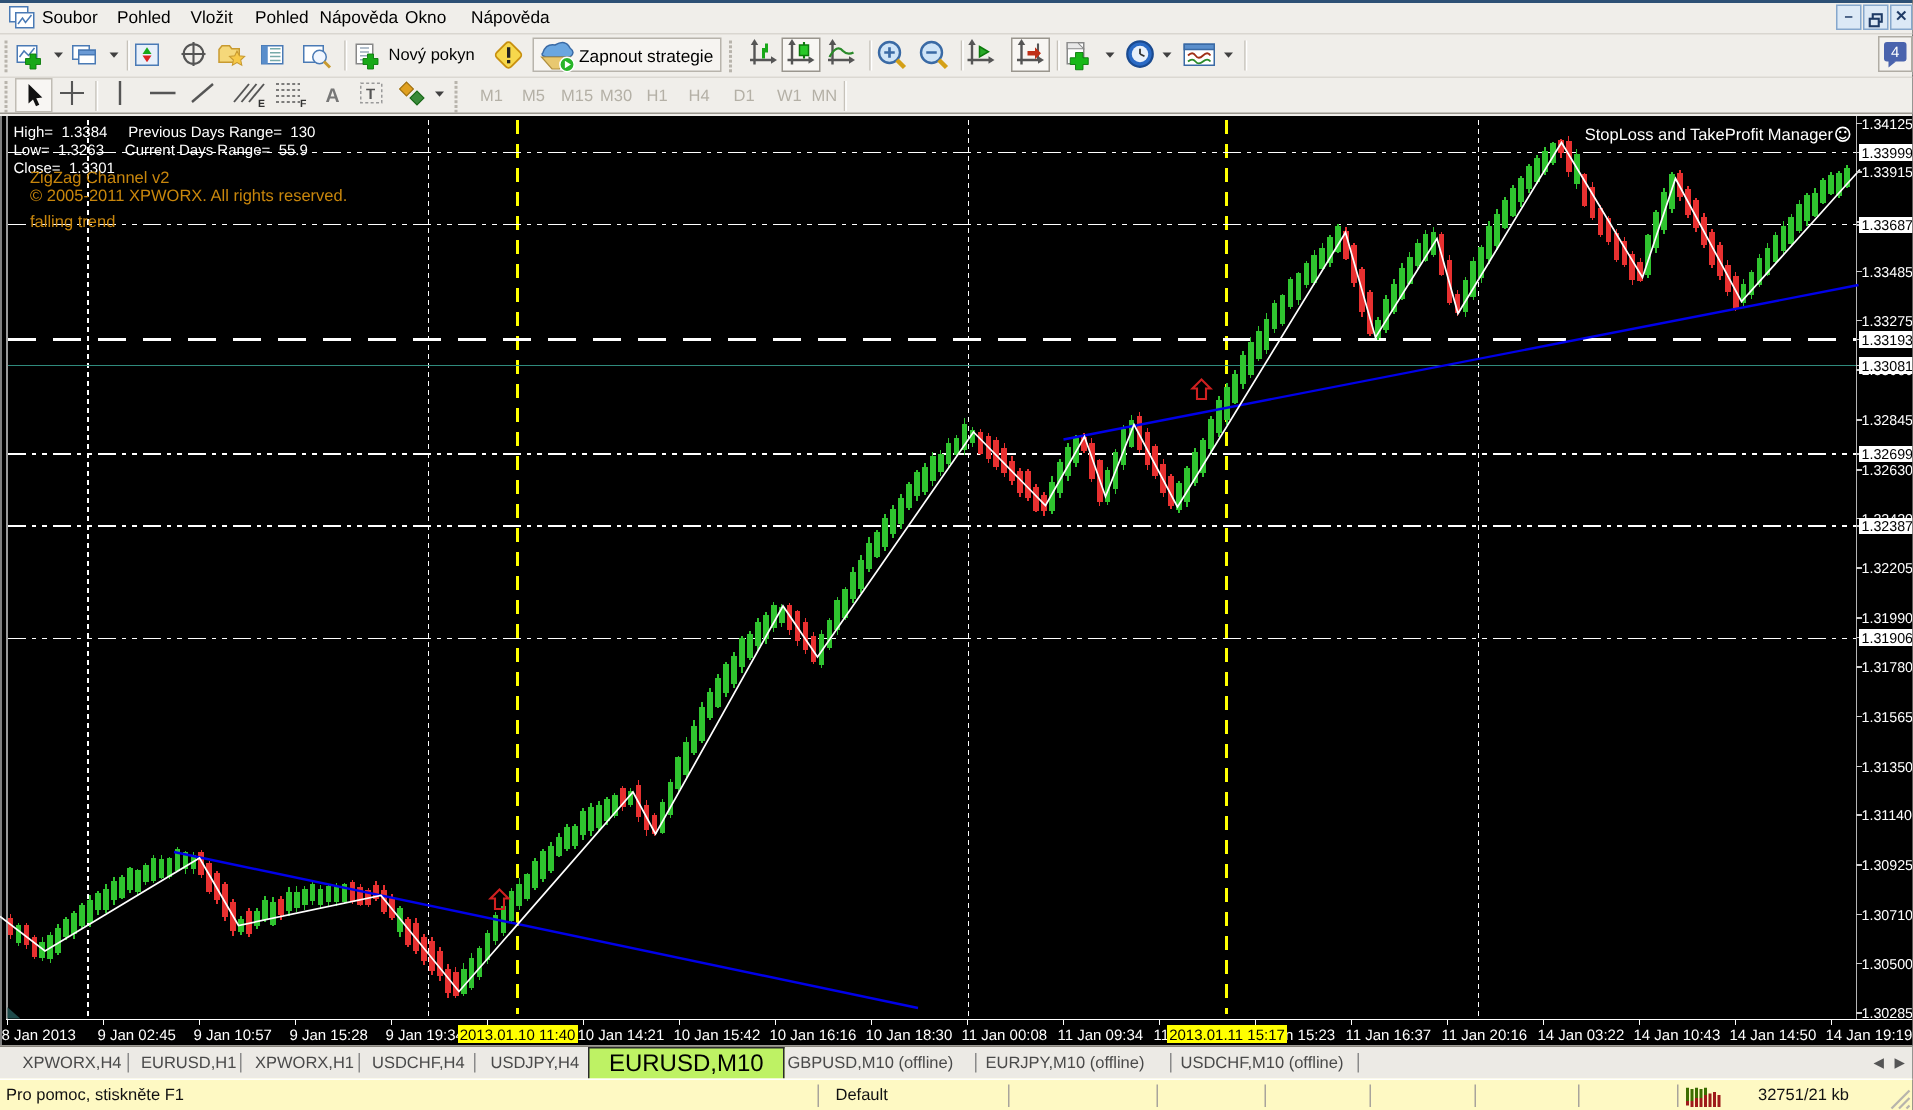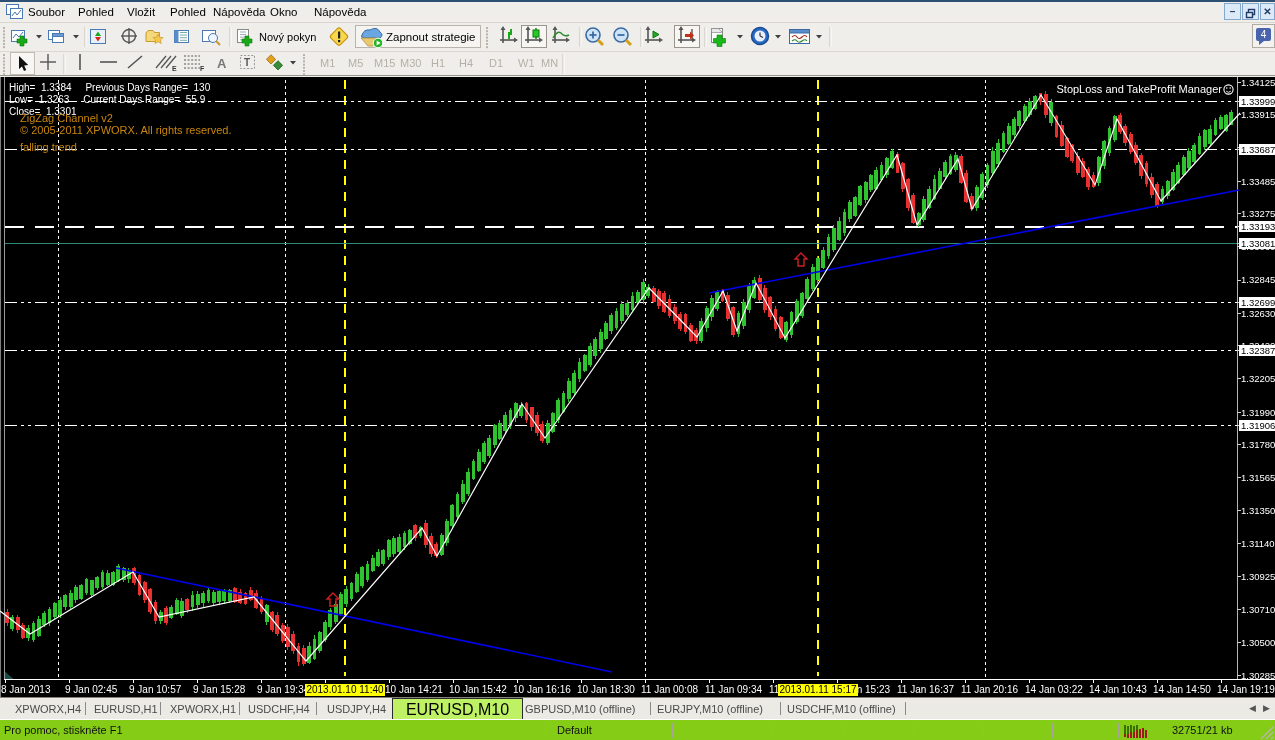--- a/index.html
+++ b/index.html
@@ -12,21 +12,21 @@
 .wbtn { position:absolute; top:3px; width:17px; height:17px; background:#dce9f6;
         border:1px solid #86a7cc; color:#1f3b66; font-size:10px; text-align:center;
         line-height:15px; font-weight:bold; }
 .tabs { position:absolute; left:0; top:697px; width:1275px; height:22px; background:#eceae5;
         border-top:1px solid #86827a; font-size:11px; color:#4a4a4a; }
 .tabs span { position:absolute; top:5px; }
 .tabsep { position:absolute; top:4px; width:1px; height:13px; background:#8a8a8a; }
 .activetab { position:absolute; left:392px; top:0px; width:131px; height:22px; background:#bef264;
              border:1px solid #2a2a2a; border-bottom:none; color:#000; text-align:center;
              line-height:21px; font-size:16px; }
-.status { position:absolute; left:0; top:719px; width:1275px; height:21px; background:#84cc16;
+.status { position:absolute; left:0; top:719px; width:1275px; height:21px; background:#fef9c3;
           border-top:1px solid #fff; font-size:11px; color:#111; }
 .ssep { position:absolute; top:3px; width:1px; height:15px; background:#a8a49c; }
 </style></head>
 <body>
 <div style="position:absolute;left:0;top:0;width:1275px;height:2px;background:#2d5075"></div>
 <div class="menu">
  <svg width="22" height="20" viewBox="0 0 22 20" style="position:absolute;left:3px;top:0">
   <rect x="3.5" y="2.5" width="12" height="10" fill="#fff" stroke="#4a7ab5"></rect>
   <rect x="7.5" y="6.5" width="12" height="10" fill="#fff" stroke="#4a7ab5"></rect>
   <polyline points="9,14 12,10 14,13 18,8" fill="none" stroke="#4a7ab5"></polyline>

